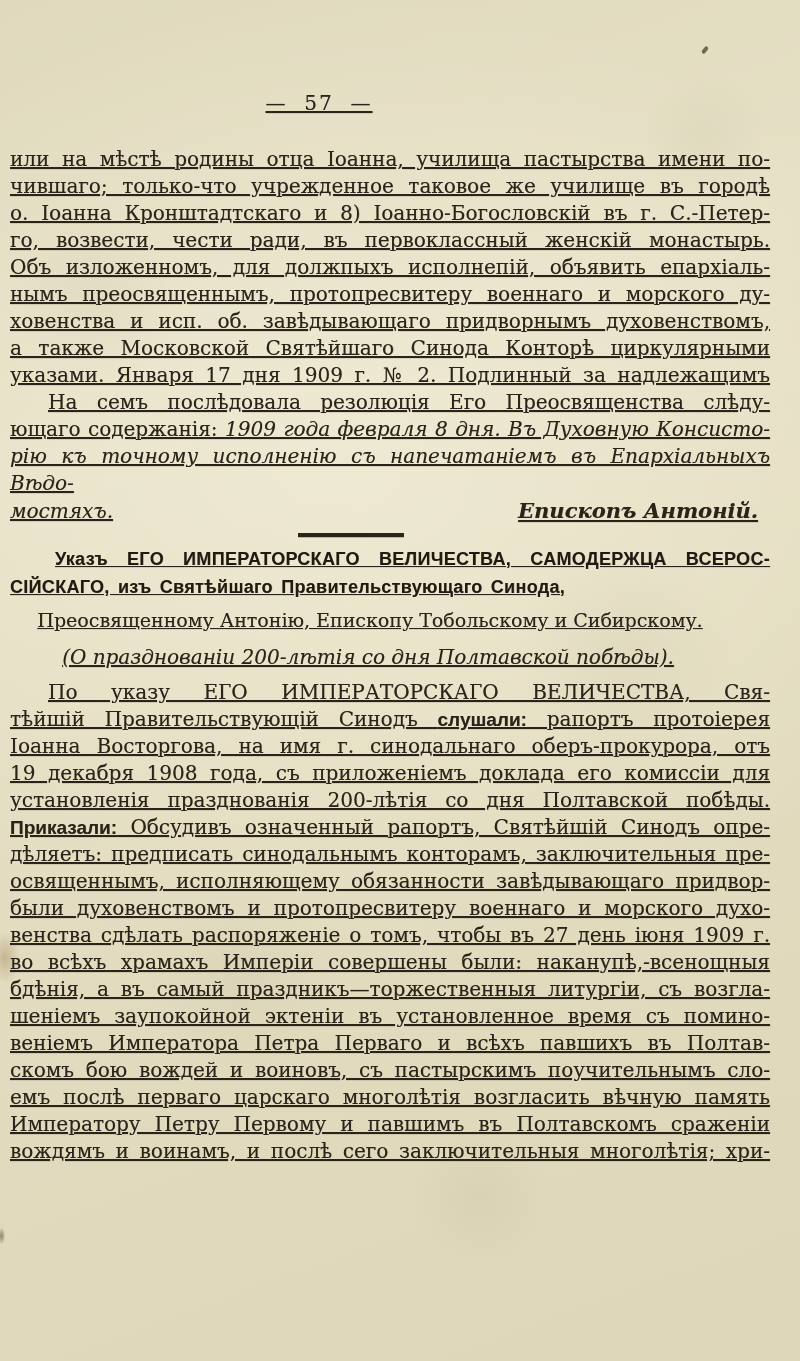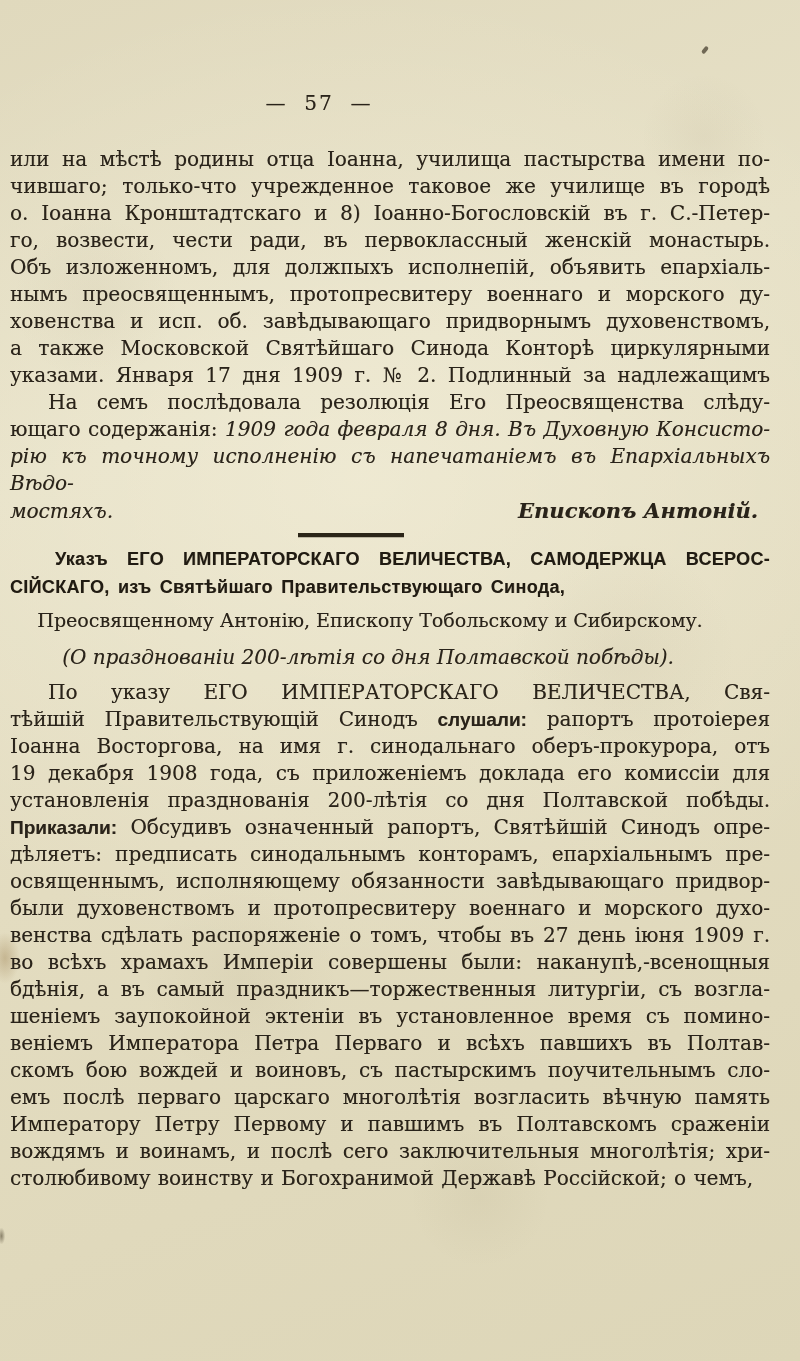--- a/index.html
+++ b/index.html
@@ -33,20 +33,21 @@
     background:radial-gradient(ellipse at center, rgba(130,95,40,0.30), rgba(130,95,40,0) 70%);
   }
   .speck-left-low{
     position:absolute;left:-2px;top:1228px;width:7px;height:16px;
     background:radial-gradient(ellipse at center, rgba(70,60,40,0.55), rgba(70,60,40,0) 75%);
   }
   .text-col{
     position:relative;
     padding:0 30px 0 10px;
     text-shadow:0.3px 0.3px 0.6px rgba(70,55,35,0.45);
+    text-decoration:underline;
   }
   .pageno{
     margin-top:90px;
     text-align:center;
     transform:translateX(-71px);
     font-size:20px;line-height:26px;
     letter-spacing:2px;
     white-space:pre;
   }
   .body-par{font-size:20px;line-height:27px;word-spacing:1px;}
@@ -132,29 +133,28 @@
 
     <div class="subject">(О празднованіи 200-лѣтія со дня Полтавской побѣды).</div>
 
     <div class="body-par par3">
         <div class="tline indent"><span>По указу ЕГО ИМПЕРАТОРСКАГО ВЕЛИЧЕСТВА, Свя-</span></div>
         <div class="tline"><span>тѣйшій Правительствующій Синодъ </span><span class="bs">слушали:</span><span> рапортъ протоіерея</span></div>
         <div class="tline"><span>Іоанна Восторгова, на имя г. синодальнаго оберъ-прокурора, отъ</span></div>
         <div class="tline"><span>19 декабря 1908 года, съ приложеніемъ доклада его комиссіи для</span></div>
         <div class="tline"><span>установленія празднованія 200-лѣтія со дня Полтавской побѣды.</span></div>
         <div class="tline"><span class="bs">Приказали:</span><span> Обсудивъ означенный рапортъ, Святѣйшій Синодъ опре-</span></div>
-        <div class="tline"><span>дѣляетъ: предписать синодальнымъ конторамъ, епархіальнымъ пре-</span></div>
+        <div class="tline"><span>дѣляетъ: предписать синодальнымъ конторамъ, заключительныя пре-</span></div>
         <div class="tline"><span>освященнымъ, исполняющему обязанности завѣдывающаго придвор-</span></div>
         <div class="tline"><span>были духовенствомъ и протопресвитеру военнаго и морского духо-</span></div>
         <div class="tline"><span>венства сдѣлать распоряженіе о томъ, чтобы въ 27 день іюня 1909 г.</span></div>
         <div class="tline"><span>во всѣхъ храмахъ Имперіи совершены были: наканупѣ,-всенощныя</span></div>
         <div class="tline"><span>бдѣнія, а въ самый праздникъ—торжественныя литургіи, съ возгла-</span></div>
         <div class="tline"><span>шеніемъ заупокойной эктеніи въ установленное время съ помино-</span></div>
         <div class="tline"><span>веніемъ Императора Петра Перваго и всѣхъ павшихъ въ Полтав-</span></div>
         <div class="tline"><span>скомъ бою вождей и воиновъ, съ пастырскимъ поучительнымъ сло-</span></div>
         <div class="tline"><span>емъ послѣ перваго царскаго многолѣтія возгласить вѣчную память</span></div>
         <div class="tline"><span>Императору Петру Первому и павшимъ въ Полтавскомъ сраженіи</span></div>
         <div class="tline"><span>вождямъ и воинамъ, и послѣ сего заключительныя многолѣтія; хри-</span></div>
-        <div class="tline last"><span>столюбивому воинству и Богохранимой Державѣ Россійской; о чемъ,</span></div>
       </div>
 
   </div>
 </div>
 
 </body></html>

